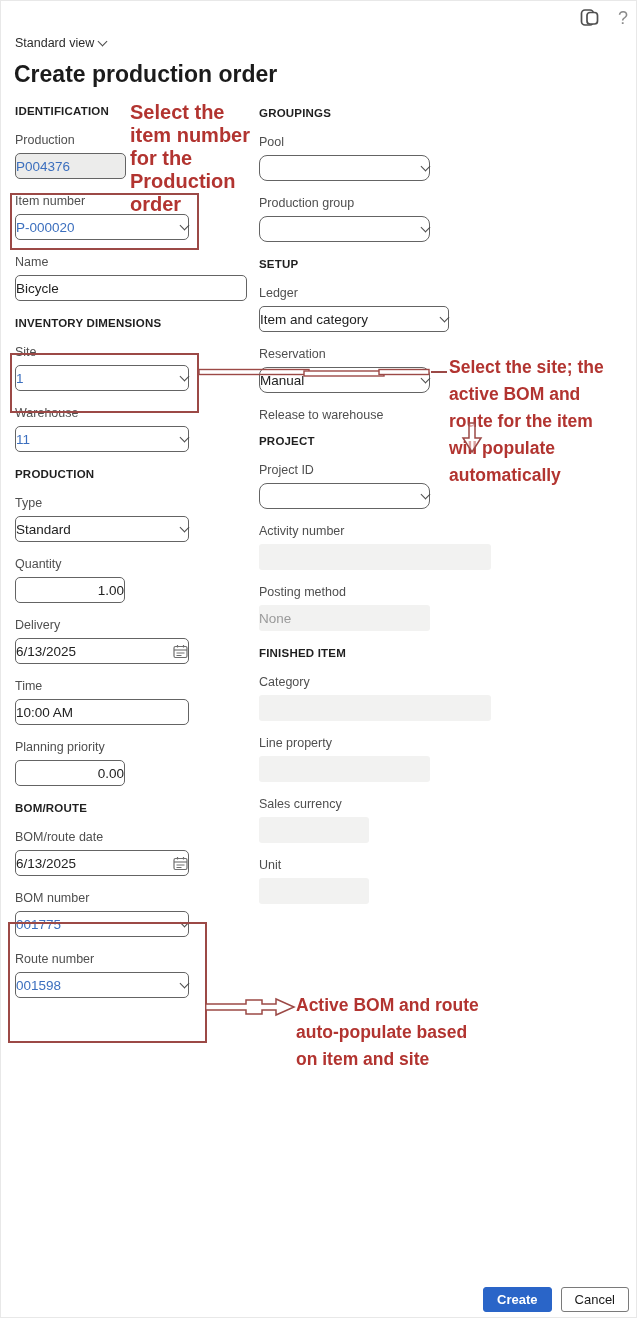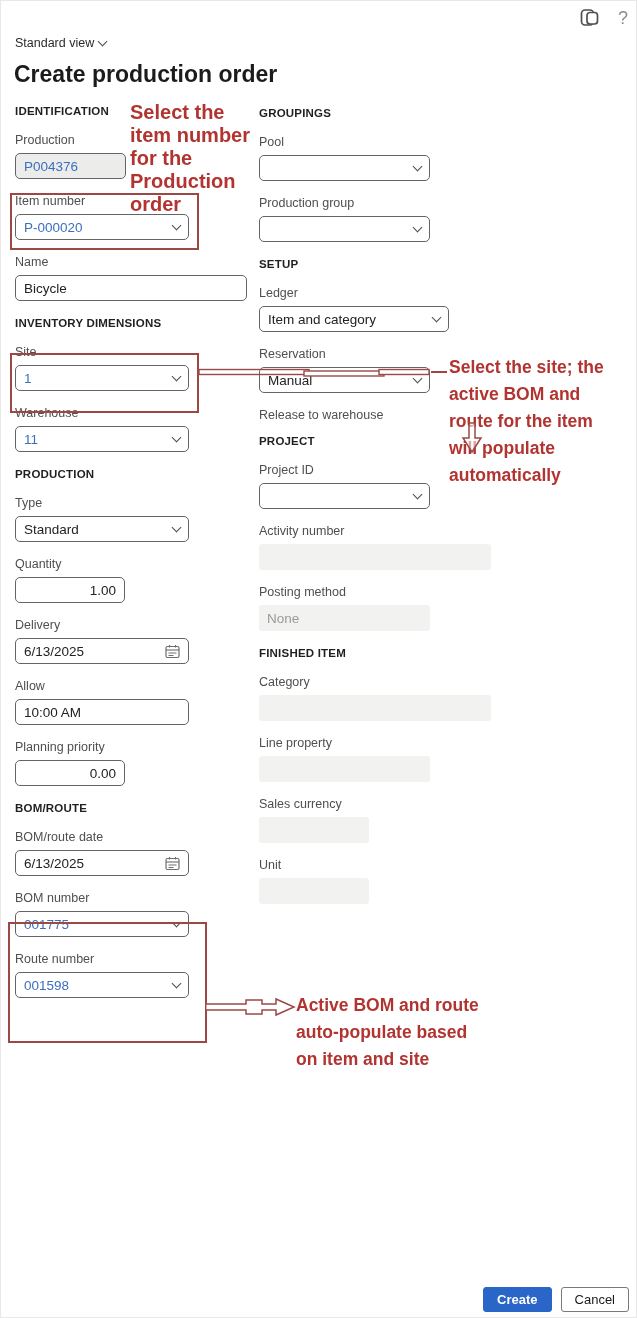--- a/index.html
+++ b/index.html
@@ -22,31 +22,31 @@
 
   
   .col { position:absolute; width:240px; }
   #col-left  { left:14px;  top:103px; }
   #col-right { left:258px; top:105px; }
   .sec { font-size:11.5px; font-weight:bold; color:#1f1f1f; line-height:14px; margin:11px 0 15px 0; letter-spacing:.2px; }
   .sec.first { margin-top:0; }
   .label { font-size:12.5px; color:#4f4f4f; line-height:15px; margin-bottom:5px; }
   .control {
     height:26px; border:1px solid #646464; border-radius:5px;
-    display:flex; align-items:center; padding:0 8px; margin-bottom:15px;
+    display:flex; align-items:center; padding:0 0; margin-bottom:15px;
     font-size:13.5px; color:#222; background:#fff;
   }
   .control .value { flex:1; white-space:nowrap; overflow:hidden; }
   .value.blue { color:#3c6fbe; }
   .control.num { justify-content:flex-end; }
   .control.num .value { flex:0 0 auto; }
   .control.readonly { background:#ececeb; }
   .control.disabled { border:none; background:#f2f2f1; border-radius:3px; color:#9a9a9a; }
   .w111 { width:111px; } .w174 { width:174px; } .w232 { width:232px; }
-  .w171 { width:171px; } .w230 { width:190px; } .w110 { width:110px; }
+  .w171 { width:171px;border-radius:8px; } .w230 { width:190px; } .w110 { width:110px; }
   .chev { width:7px; height:7px; border-right:1.6px solid #4c4c4c; border-bottom:1.6px solid #4c4c4c; transform:rotate(45deg); margin-top:-4px; flex:0 0 auto; }
   .cal { flex:0 0 auto; display:flex; }
 
   
   .red-note { position:absolute; color:#b23430; font-weight:bold; white-space:pre-line; pointer-events:none; }
   #note-item { left:129px; top:100px; font-size:20px; line-height:23px; width:140px; }
   #note-site { left:448px; top:353px; font-size:17.5px; line-height:27px; width:180px; }
   #note-bom  { left:295px; top:991px; font-size:17.5px; line-height:27px; width:220px; }
   .red-box { position:absolute; border:2px solid #9c4946; pointer-events:none; }
   #box-item { left:9px; top:192px; width:189px; height:57px; }
@@ -136,21 +136,21 @@
           <rect x="1" y="2.5" width="13" height="11" rx="1.5" fill="none" stroke="#6e6e6e" stroke-width="1.2"></rect>
           <line x1="1" y1="6" x2="14" y2="6" stroke="#6e6e6e" stroke-width="1.1"></line>
           <line x1="4.5" y1="1" x2="4.5" y2="3.5" stroke="#6e6e6e" stroke-width="1.2"></line>
           <line x1="10.5" y1="1" x2="10.5" y2="3.5" stroke="#6e6e6e" stroke-width="1.2"></line>
           <line x1="3.5" y1="9" x2="11.5" y2="9" stroke="#6e6e6e" stroke-width="1"></line>
           <line x1="3.5" y1="11.5" x2="8.5" y2="11.5" stroke="#6e6e6e" stroke-width="1"></line>
         </svg>
       </span>
     </div>
 
-    <div class="label">Allow</div>
+    <div class="label">Time</div>
     <div class="control w174">
       <span class="value">10:00 AM</span>
     </div>
 
     <div class="label">Planning priority</div>
     <div class="control num w110">
       <span class="value">0.00</span>
     </div>
 
     <div class="sec">BOM/ROUTE</div>

